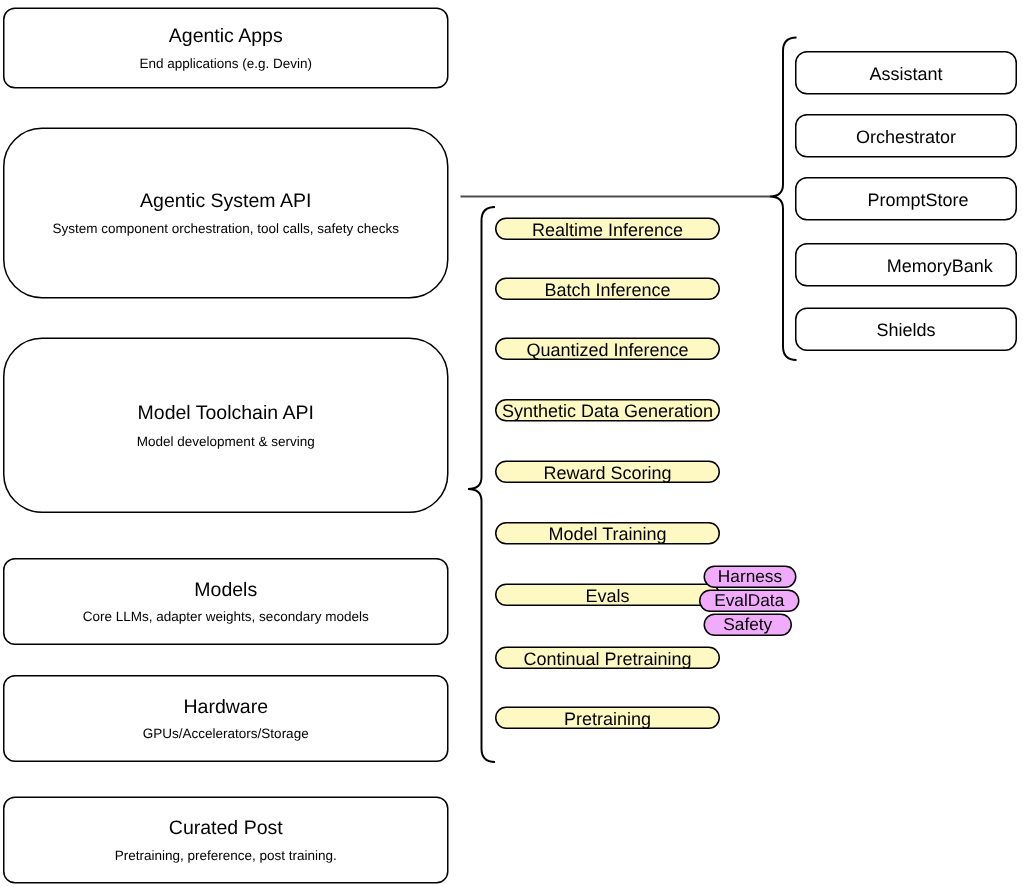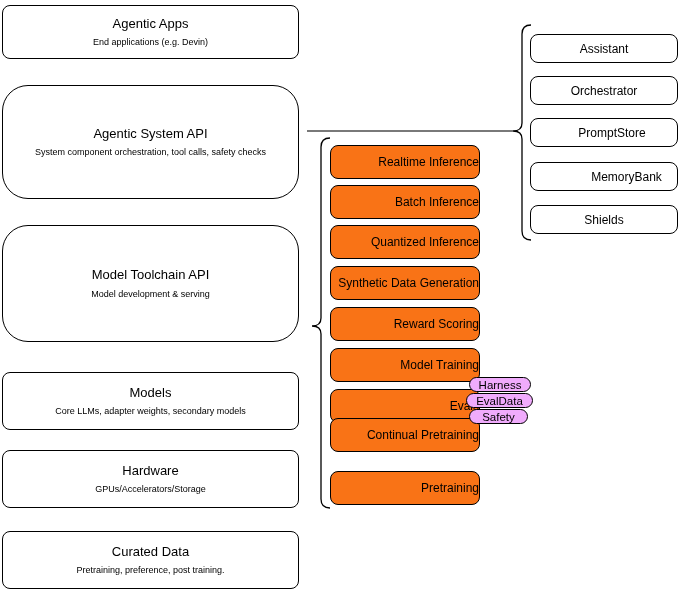--- a/index.html
+++ b/index.html
@@ -13,23 +13,23 @@
   }
   .lbox{
     position:absolute;left:2px;width:297px;
     background:#fff;border:1px solid #000;
     display:flex;flex-direction:column;align-items:center;justify-content:center;
     text-align:center;box-sizing:border-box;
   }
   .lbox .title{font-size:13px;line-height:1.25;}
   .lbox .sub{font-size:9px;line-height:1.2;margin-top:5px;}
   .mbox{
-    position:absolute;left:330px;width:150px;height:34px;
-    background:#f97316;border:1px solid #000;border-radius:8px;
-    display:flex;align-items:center;justify-content:flex-end;
+    position:absolute;left:330px;width:150px;height:15px;
+    background:#fef9c3;border:1px solid #000;border-radius:8px;
+    display:flex;align-items:center;justify-content:center;
     font-size:12px;box-sizing:border-box;
   }
   .rbox{
     position:absolute;left:530px;width:148px;height:29px;
     background:#fff;border:1px solid #000;border-radius:8px;
     display:flex;align-items:center;justify-content:center;
     font-size:12px;box-sizing:border-box;
   }
   .pill{
     position:absolute;height:15px;
@@ -71,21 +71,21 @@
     <div class="title">Models</div>
     <div class="sub">Core LLMs, adapter weights, secondary models</div>
   </div>
 
   <div class="lbox r10" style="top:450px;height:58px;">
     <div class="title">Hardware</div>
     <div class="sub">GPUs/Accelerators/Storage</div>
   </div>
 
   <div class="lbox r10" style="top:531px;height:58px;">
-    <div class="title">Curated Data</div>
+    <div class="title">Curated Post</div>
     <div class="sub">Pretraining, preference, post training.</div>
   </div>
 
   <div class="mbox" style="top:145px;">
     <span>Realtime Inference</span>
   </div>
   <div class="mbox" style="top:185px;">
     <span>Batch Inference</span>
   </div>
   <div class="mbox" style="top:225px;">
@@ -96,21 +96,21 @@
   </div>
   <div class="mbox" style="top:307px;">
     <span>Reward Scoring</span>
   </div>
   <div class="mbox" style="top:348px;">
     <span>Model Training</span>
   </div>
   <div class="mbox" style="top:389px;">
     <span>Evals</span>
   </div>
-  <div class="mbox" style="top:418px;">
+  <div class="mbox" style="top:431px;">
     <span>Continual Pretraining</span>
   </div>
   <div class="mbox" style="top:471px;">
     <span>Pretraining</span>
   </div>
 
   <div class="pill" style="left:469px;top:377px;width:62px;">
     <span>Harness</span>
   </div>
   <div class="pill" style="left:466px;top:393px;width:67px;">

